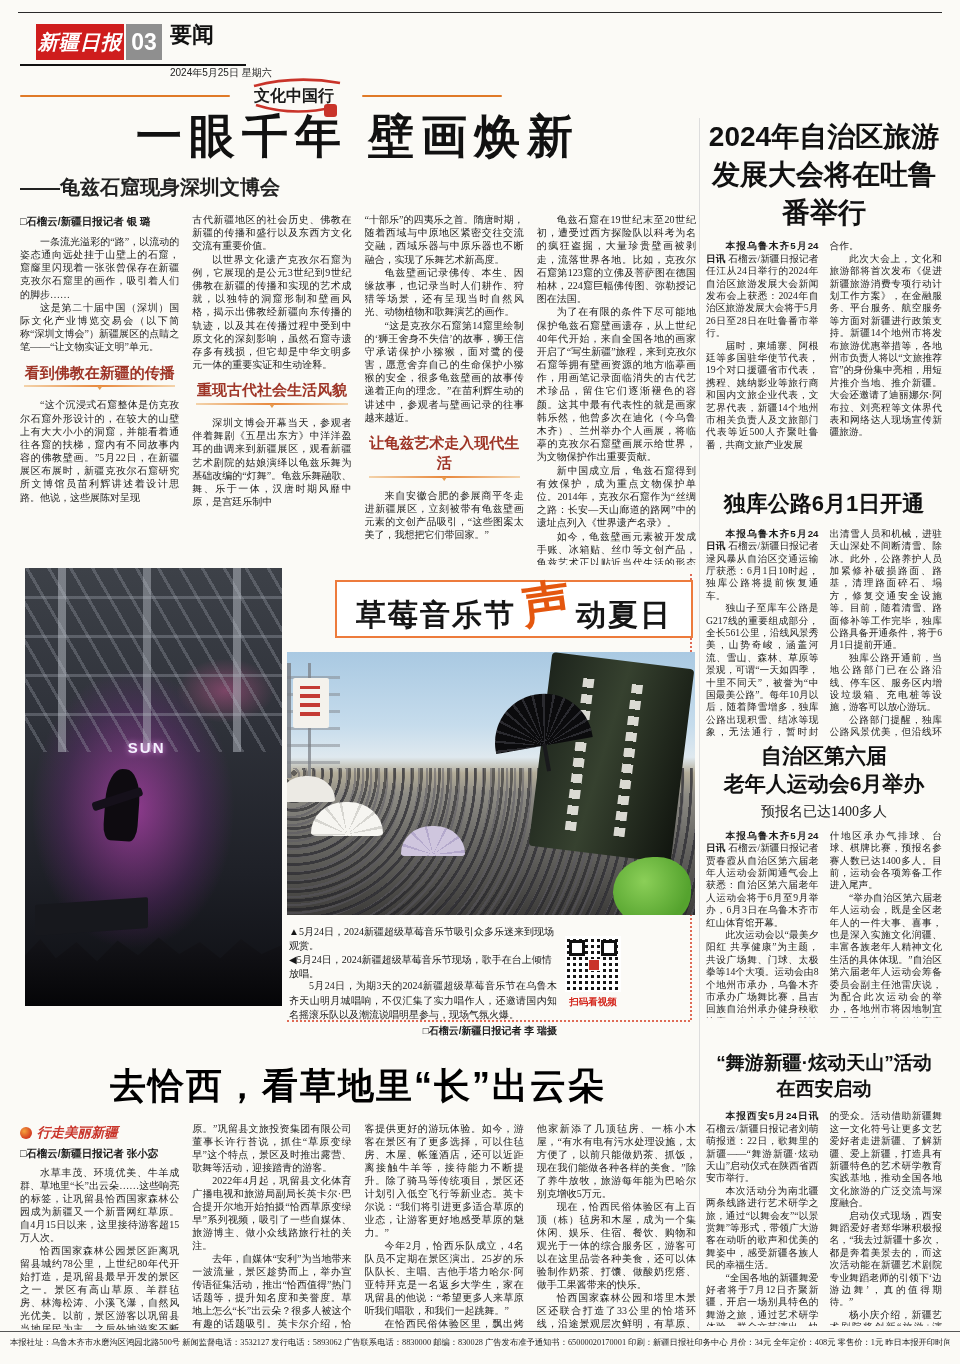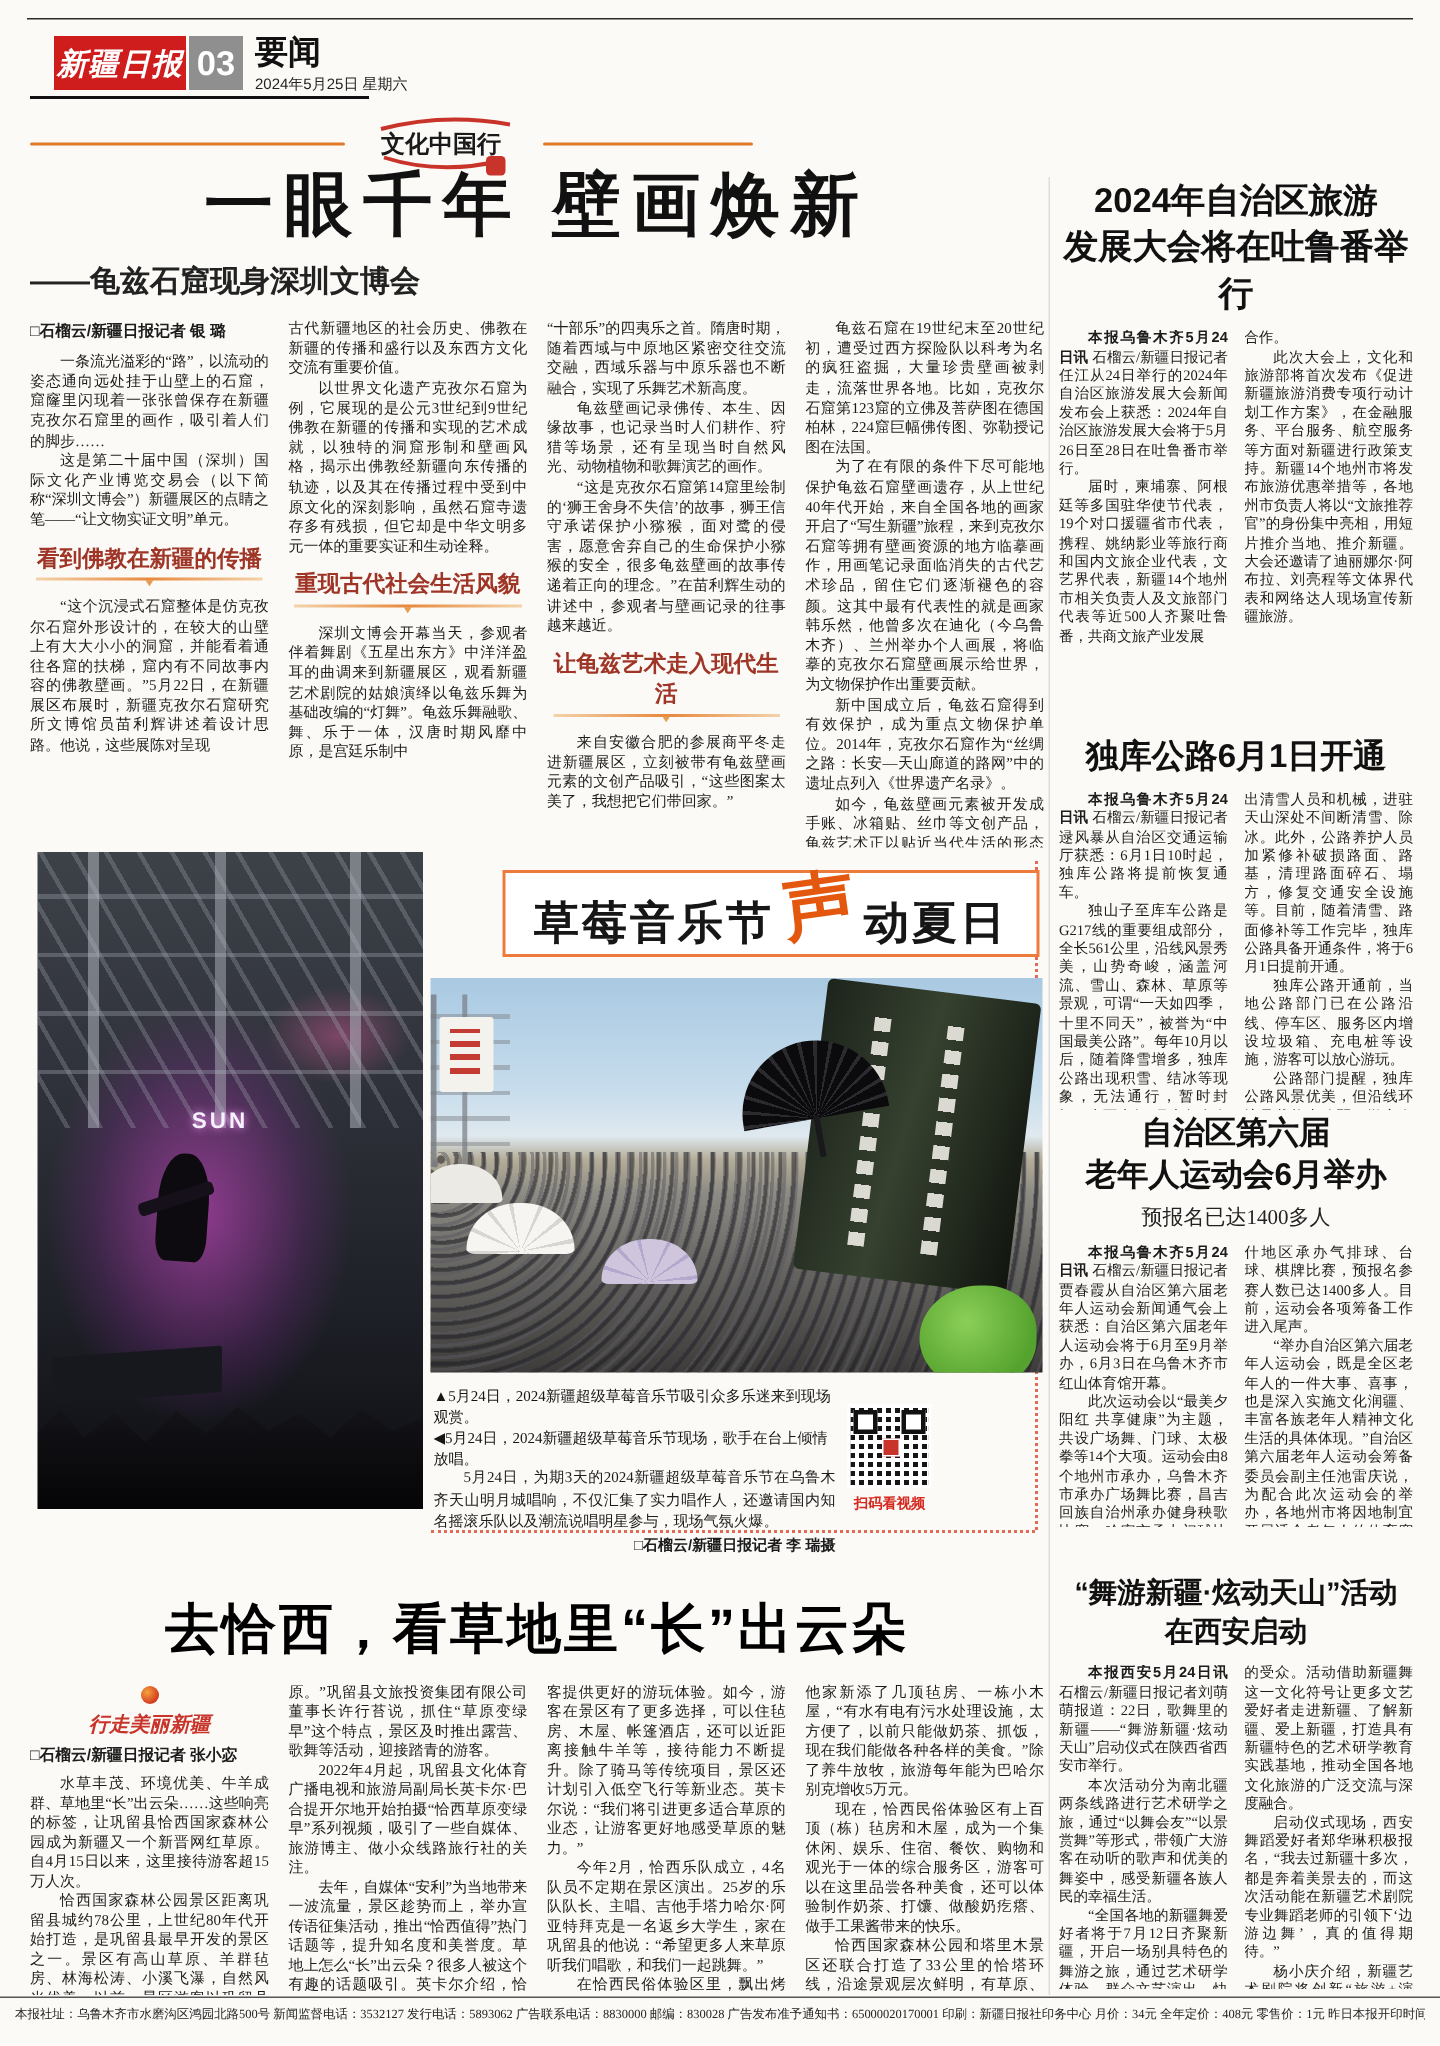--- a/index.html
+++ b/index.html
@@ -9,21 +9,21 @@
   .sans{font-family:"Liberation Sans","DejaVu Sans",sans-serif;}
   
   #top-rule{left:18px;top:12px;width:924px;height:1px;background:#2a2a2a;}
   #masthead{left:36px;top:24px;display:flex;align-items:stretch;height:36px;}
   #logo-box{width:88px;background:#cf1d1d;color:#fff;display:flex;align-items:center;justify-content:center;
             font-weight:bold;font-size:20px;letter-spacing:1px;font-style:italic;}
   #page-num{width:36px;background:#8f8f8f;color:#fff;display:flex;align-items:center;justify-content:center;
             font-weight:bold;font-size:23px;margin-left:2px;}
   #sec-wrap{margin-left:8px;display:flex;flex-direction:column;justify-content:flex-start;}
   #section-name{font-weight:bold;font-size:22px;line-height:1;color:#111;}
-  #edition-date{font-size:10px;margin-top:3px;color:#222;}
+  #edition-date{font-size:10px;margin-top:20px;color:#222;}
   #masthead-rule{left:20px;top:64px;width:226px;height:2px;background:#111;}
   
   #badge-row{left:20px;top:74px;width:676px;display:flex;align-items:center;justify-content:flex-start;gap:14px;}
   .badge-line{height:2px;background:#e07a28;border-radius:2px;}
   #main-headline{left:20px;top:106px;width:676px;text-align:center;font-size:46px;font-weight:bold;
                  letter-spacing:7px;color:#111;}
   #main-subhead{left:20px;top:174px;width:676px;text-align:left;font-size:20px;font-weight:bold;color:#222;}
   #main-body{left:20px;top:213px;width:676px;height:352px;display:flex;gap:13px;}
   #main-body .col{flex:1;overflow:hidden;font-size:10px;line-height:1.32;text-align:justify;}
   p{margin:0;text-indent:2em;}
@@ -116,21 +116,21 @@
   #qr::before{left:2px;top:2px;} #qr::after{right:2px;top:2px;}
   #qr-red{position:absolute;left:21px;top:21px;width:10px;height:10px;background:#c9342a;border:1px solid #fff;}
   #qr-label{left:553px;top:996px;width:80px;text-align:center;color:#d4281e;font-weight:bold;
             font-size:9.5px;font-family:"Liberation Sans",sans-serif;}
   
   #bottom-headline{left:20px;top:1062px;width:676px;text-align:center;font-size:36px;font-weight:bold;
                    letter-spacing:2px;color:#000000;}
   #bottom-body{left:20px;top:1122px;width:676px;height:208px;display:flex;gap:13px;}
   #bottom-body .col{flex:1;overflow:hidden;font-size:10px;line-height:1.3;text-align:justify;}
   .kicker{display:flex;align-items:center;gap:5px;color:#c9342a;font-weight:bold;font-style:italic;
-          font-size:13.5px;font-family:"Liberation Sans",sans-serif;margin:2px 0 5px;text-indent:0;flex-direction:column;}
+          font-size:13.5px;font-family:"Liberation Sans",sans-serif;margin:2px 0 5px;text-indent:0;}
   .kick-icon{width:12px;height:12px;border-radius:50%;flex:0 0 auto;
              background:radial-gradient(circle at 35% 35%,#f5a23c,#d33b20 70%);}
   
   #footer-rule{left:0;top:1331px;width:960px;height:1px;background:#555;}
   #footer-text{left:10px;top:1337px;width:940px;text-align:center;font-size:8.3px;color:#222;
                white-space:nowrap;overflow:hidden;}
 </style>
 </head>
 <body>
 
@@ -200,21 +200,21 @@
         <p>龟兹石窟在19世纪末至20世纪初，遭受过西方探险队以科考为名的疯狂盗掘，大量珍贵壁画被剥走，流落世界各地。比如，克孜尔石窟第123窟的立佛及菩萨图在德国柏林，224窟巨幅佛传图、弥勒授记图在法国。</p>
         <p>为了在有限的条件下尽可能地保护龟兹石窟壁画遗存，从上世纪40年代开始，来自全国各地的画家开启了“写生新疆”旅程，来到克孜尔石窟等拥有壁画资源的地方临摹画作，用画笔记录面临消失的古代艺术珍品，留住它们逐渐褪色的容颜。这其中最有代表性的就是画家韩乐然，他曾多次在迪化（今乌鲁木齐）、兰州举办个人画展，将临摹的克孜尔石窟壁画展示给世界，为文物保护作出重要贡献。</p>
         <p>新中国成立后，龟兹石窟得到有效保护，成为重点文物保护单位。2014年，克孜尔石窟作为“丝绸之路：长安—天山廊道的路网”中的遗址点列入《世界遗产名录》。</p>
         <p>如今，龟兹壁画元素被开发成手账、冰箱贴、丝巾等文创产品，龟兹艺术正以贴近当代生活的形态重新走入人们的生活。</p>
       </div>
     </div>
 
   <div class="abs" id="v-rule"></div>
 
   <div class="rail-art" style="top:118px">
-    <div class="rail-h" style="font-size:23px">
+    <div class="rail-h" style="font-size:28px">
       <div>2024年自治区旅游</div>
       <div>发展大会将在吐鲁番举行</div>
     </div>
     <div class="rail-body" style="height:276px">
         <div class="col">
           <p><b>本报乌鲁木齐5月24日讯 </b>石榴云/新疆日报记者任江从24日举行的2024年自治区旅游发展大会新闻发布会上获悉：2024年自治区旅游发展大会将于5月26日至28日在吐鲁番市举行。</p>
           <p>届时，柬埔寨、阿根廷等多国驻华使节代表，19个对口援疆省市代表，携程、姚纳影业等旅行商和国内文旅企业代表，文艺界代表，新疆14个地州市相关负责人及文旅部门代表等近500人齐聚吐鲁番，共商文旅产业发展</p>
         </div>
         <div class="col">
           <p class="noind">合作。</p>

